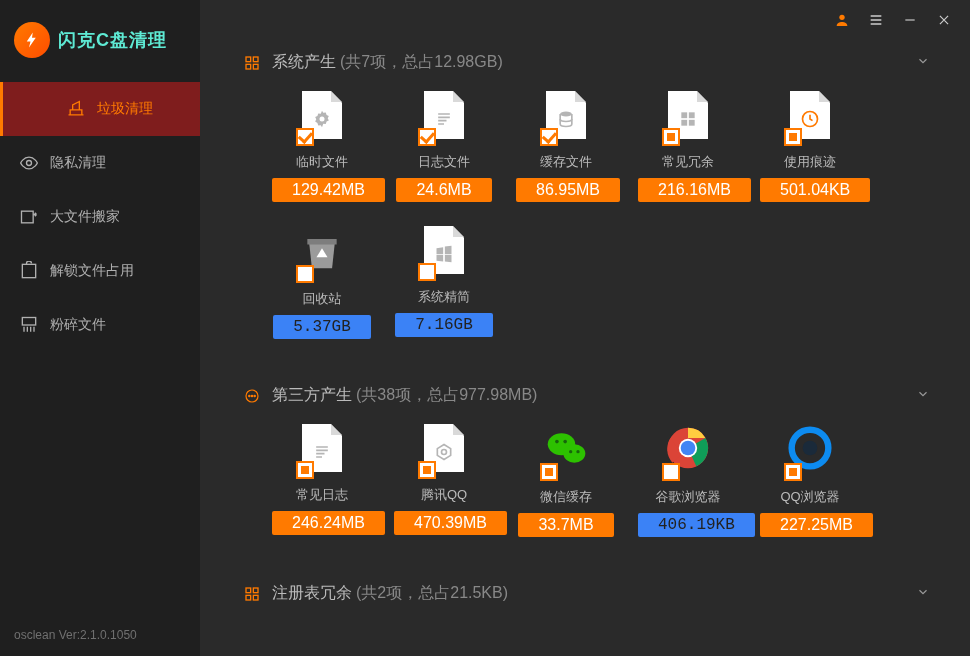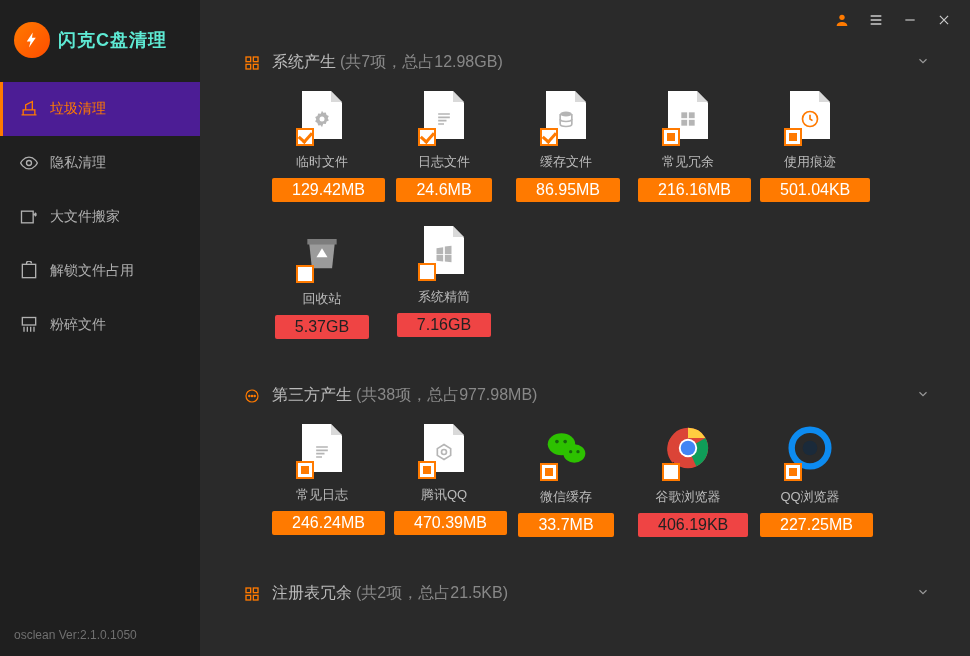--- a/index.html
+++ b/index.html
@@ -5,21 +5,21 @@
   * { box-sizing: border-box; margin: 0; padding: 0; }
   body { width: 970px; height: 656px; background: #2a2a2a; font-family: "Microsoft YaHei", sans-serif; color: #ccc; overflow: hidden; }
 
   
   .sidebar { position: absolute; left: 0; top: 0; width: 200px; height: 656px; background: #1f1f1f; }
   .logo { display: flex; align-items: center; padding: 22px 14px 24px; }
   .logo-mark { width: 36px; height: 36px; border-radius: 50%; background: linear-gradient(135deg,#ff7a00,#ff4d00); position: relative; overflow: hidden; display: flex; align-items: center; justify-content: center; }
   .logo-mark svg { width: 18px; }
   .logo-text { color: #5eead4; font-size: 18px; font-weight: 700; margin-left: 8px; letter-spacing: 1px;}
   .nav-item { height: 54px; display: flex; align-items: center; padding-left: 18px; font-size: 14px; color: #b0b0b0; cursor: pointer; position: relative; }
-  .nav-item.active { background: #4c1d95; }
+  .nav-item.active { background: #7f1d1d; justify-content: center; }
   .nav-item.active::before { content: ""; position: absolute; left: 0; top: 0; bottom: 0; width: 3px; background: #ff7a00; }
   .nav-item.active .nav-icon svg { stroke: #ff7a00; }
   .nav-item.active span { color: #ff7a00; }
   .nav-icon { width: 22px; height: 22px; margin-right: 10px; display: flex; align-items: center; justify-content: center; }
   .nav-icon svg { stroke: #b0b0b0; }
   .version { position: absolute; bottom: 14px; left: 14px; font-size: 12px; color: #707070; }
 
   
   .titlebar { position: absolute; top: 0; right: 0; height: 40px; display: flex; align-items: center; gap: 18px; padding: 0 18px; }
   .tb-btn { width: 16px; height: 16px; cursor: pointer; display: flex; align-items: center; justify-content: center; color: #ccc; }
@@ -46,21 +46,21 @@
   .item-icon { width: 46px; height: 52px; margin: 0 auto; position: relative; }
   .file-shape { width: 40px; height: 48px; margin: auto; background: #fff; border-top-right-radius: 0; position: relative; clip-path: polygon(0 0, 72% 0, 100% 24%, 100% 100%, 0 100%); }
   .file-fold { position: absolute; top: 0; right: 3px; width: 11px; height: 11px; background: #d9d9d9; clip-path: polygon(0 0, 100% 100%, 0 100%); }
   .file-inner { position: absolute; top: 14px; left: 10px; right: 10px; bottom: 10px; display: flex; flex-direction: column; gap: 4px; align-items: center; justify-content: center; }
   .checkbox { position: absolute; left: -3px; bottom: -3px; width: 18px; height: 18px; border: 2px solid #ff7a00; background: #fff; display: flex; align-items: center; justify-content: center; }
   .checkbox.checked::after { content: ""; display: block; width: 10px; height: 6px; border-left: 3px solid #ff7a00; border-bottom: 3px solid #ff7a00; transform: rotate(-48deg) translate(1px,-1px); }
   .checkbox.partial::after { content: ""; display: block; width: 8px; height: 8px; background: #ff7a00; }
   .item-name { font-size: 13px; color: #bbb; margin-top: 10px; }
   .item-size { display: inline-block; min-width: 74px; padding: 3px 20px; font-size: 16px; color: #fff; border-radius: 2px; margin-top: 7px; }
   .size-sel { background: #ff7a00; }
-  .size-un { background: #ef4444; color: #222; }
+  .size-un { background: #3b82f6; color: #222; font-family: Liberation Mono, monospace; }
 
   .custom-icon { width: 44px; height: 44px; margin: 2px auto 0; position: relative; }
 </style>
 </head>
 <body>
 
 <div class="sidebar">
   <div class="logo">
     <div class="logo-mark">
       <svg viewBox="0 0 24 24" fill="#fff">

